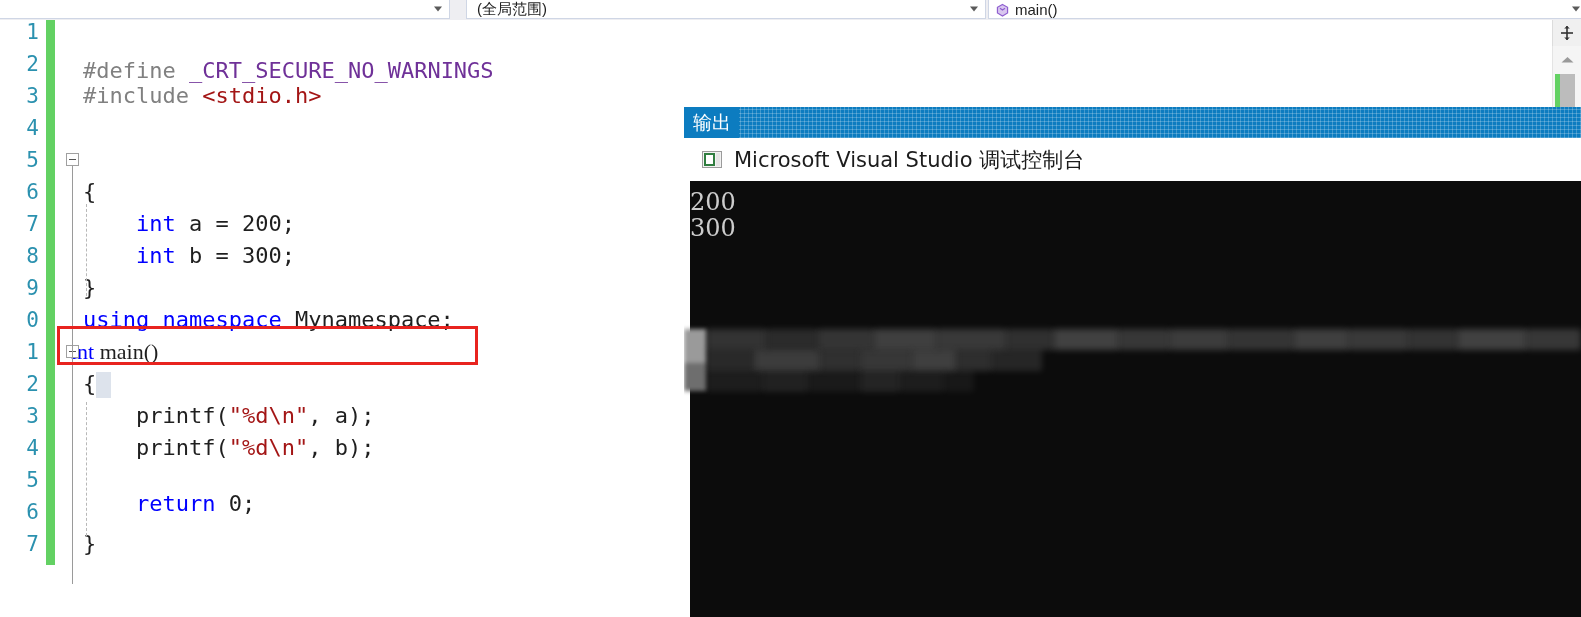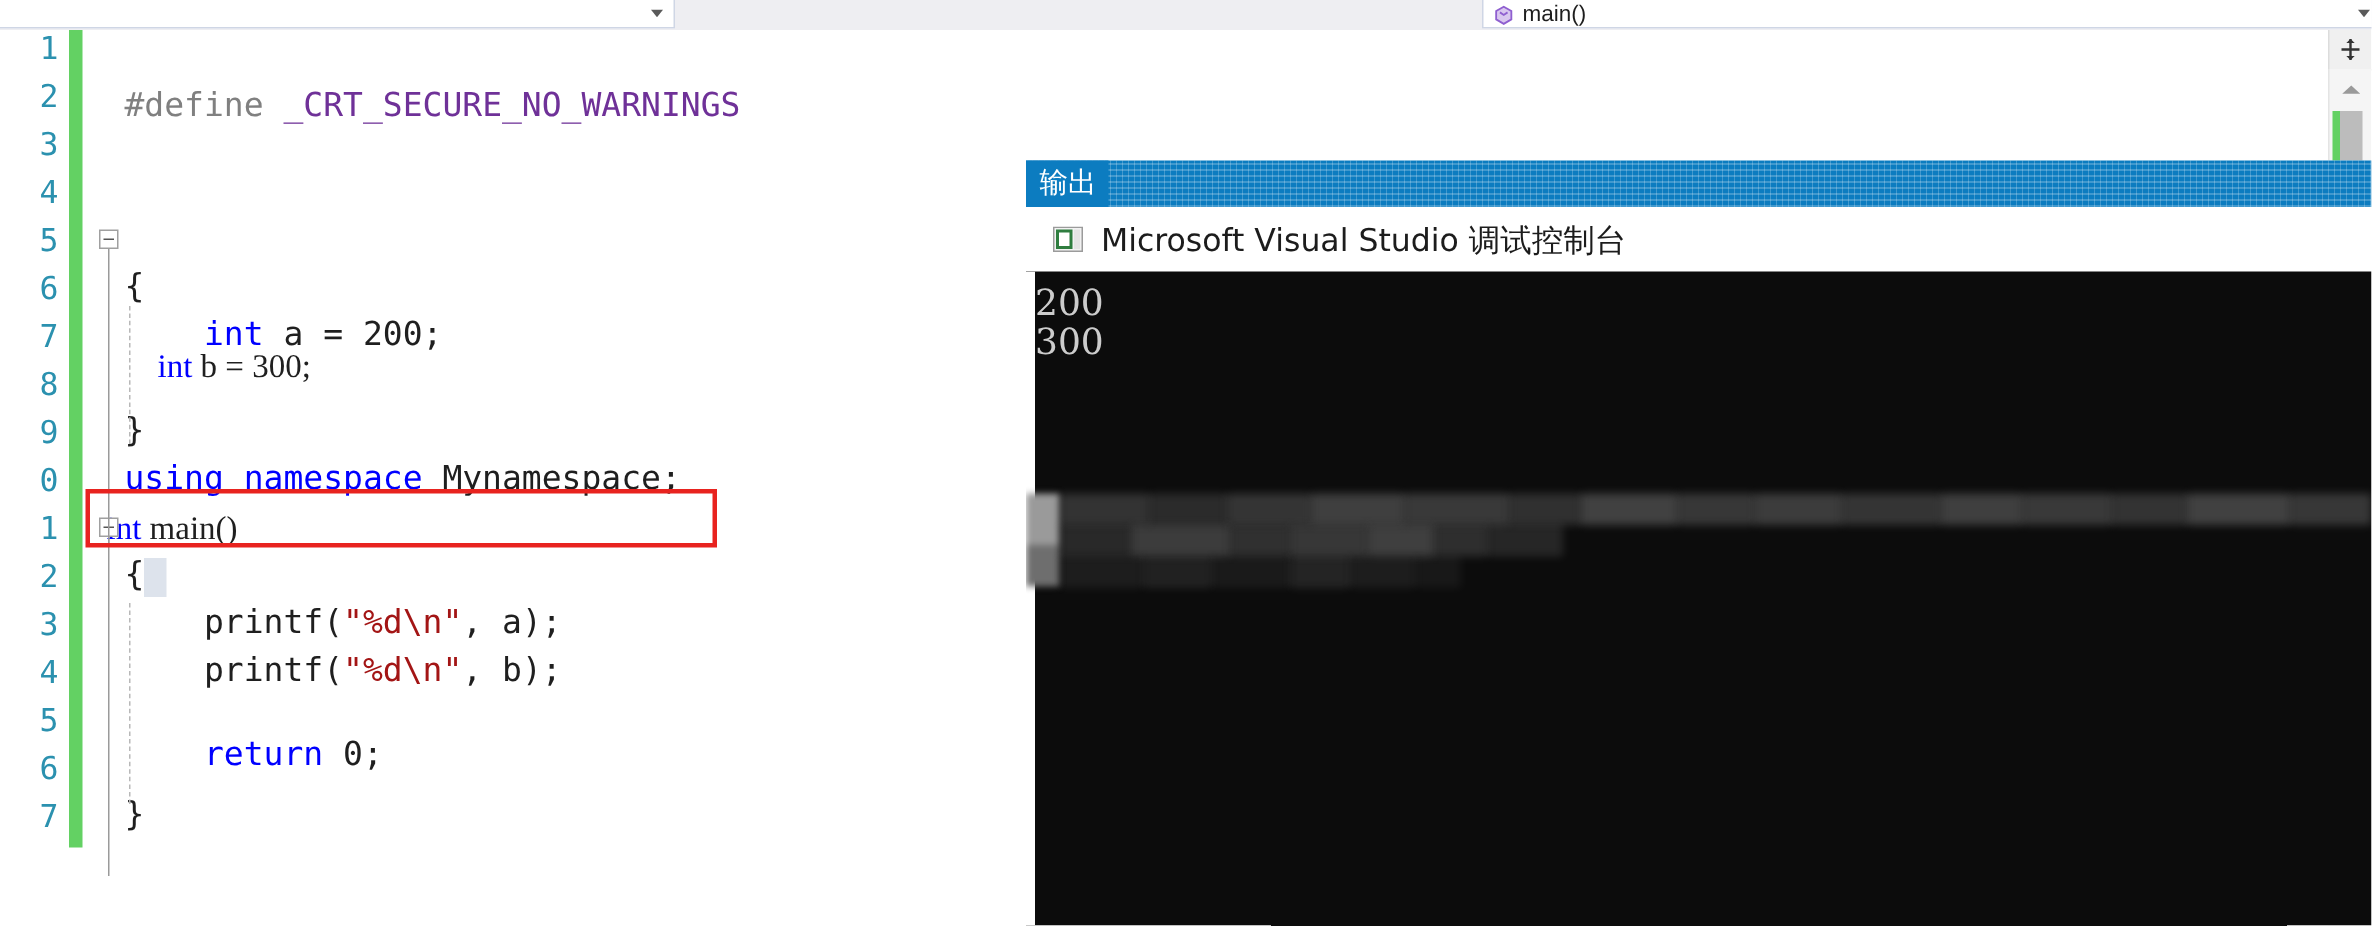--- a/index.html
+++ b/index.html
@@ -213,20 +213,24 @@
 </head>
 <body>
 
 <div id="nav-bar">
 
   <div class="nav-combo" id="nav-combo-file">
     <span class="combo-text"></span>
     <span class="combo-caret"></span>
   </div>
 
+  <div class="nav-combo" id="nav-combo-scope">
+    <span class="combo-text">(全局范围)</span>
+    <span class="combo-caret"></span>
+  </div>
 
   <div class="nav-combo" id="nav-combo-member">
     <span id="member-icon">
       <svg width="15" height="15" viewBox="0 0 16 16">
         <path d="M8 1.6 L13.4 4.6 L13.4 10.6 L8 13.8 L2.6 10.6 L2.6 4.6 Z" fill="#d9c7ef" stroke="#8f5fd0" stroke-width="1.3"></path>
         <path d="M5.3 5.6 L8 7.4 L10.7 5.6" fill="none" stroke="#8f5fd0" stroke-width="1.3"></path>
       </svg>
     </span>
     <span class="combo-text">main()</span>
     <span class="combo-caret"></span>
@@ -255,24 +259,25 @@
       <div class="lnum" style="top: 476px;">6</div>
       <div class="lnum" style="top: 508px;">7</div>
     </div>
 
   <div id="change-bar"></div>
 
   <div id="code-area">
     <div id="selection-block" style="left: 41.22px; top: 352px; width: 15.22px; height: 26px;"></div>
   <div class="cline" style="top: -4px; left: 28px; margin-top: 39px;"><span class="pp">#define </span><span class="macro">_CRT_SECURE_NO_WARNINGS</span></div>
       <div class="cline" style="top: 28px; left: 28px;"></div>
+      <div class="cline" style="top: 60px; left: 28px;"><span class="pp">#include </span><span class="str">&lt;stdio.h&gt;</span></div>
       <div class="cline" style="top: 92px; left: 28px;"></div>
       <div class="cline" style="top: 156px; left: 28px;"><span class="ident">{</span></div>
       <div class="cline" style="top: 188px; left: 28px;"><span class="ident">    </span><span class="kw">int</span><span class="ident"> a = 200;</span></div>
-      <div class="cline" style="top: 208px; left: 28px; font-family: Liberation Serif, serif;"><span class="ident">    </span><span class="kw">int</span><span class="ident"> b = 300;</span></div>
+      <div class="cline" style="top: 220px; left: 28px;"><span class="ident">    </span><span class="kw">int</span><span class="ident"> b = 300;</span></div>
       <div class="cline" style="top: 252px; left: 28px;"><span class="ident">}</span></div>
       <div class="cline" style="top: 284px; left: 28px;"><span class="kw">using namespace </span><span class="ident">Mynamespace;</span></div>
       <div class="cline" style="top: 316px; left: 16px; font-family: Liberation Serif, serif;"><span class="kw">int</span><span class="ident"> main()</span></div>
       <div class="cline" style="top: 348px; left: 28px;"><span class="ident">{</span></div>
       <div class="cline" style="top: 380px; left: 28px;"><span class="ident">    printf(</span><span class="str">"%d\n"</span><span class="ident">, a);</span></div>
       <div class="cline" style="top: 412px; left: 28px;"><span class="ident">    printf(</span><span class="str">"%d\n"</span><span class="ident">, b);</span></div>
       <div class="cline" style="top: 444px; left: 28px; margin-top: 24px;"><span class="ident">    </span><span class="kw">return</span><span class="ident"> 0;</span></div>
       <div class="cline" style="top: 476px; left: 28px;"></div>
       <div class="cline" style="top: 508px; left: 28px;"><span class="ident">}</span></div>
       <div class="foldbox" style="left: 11px; top: 133px;"></div>

